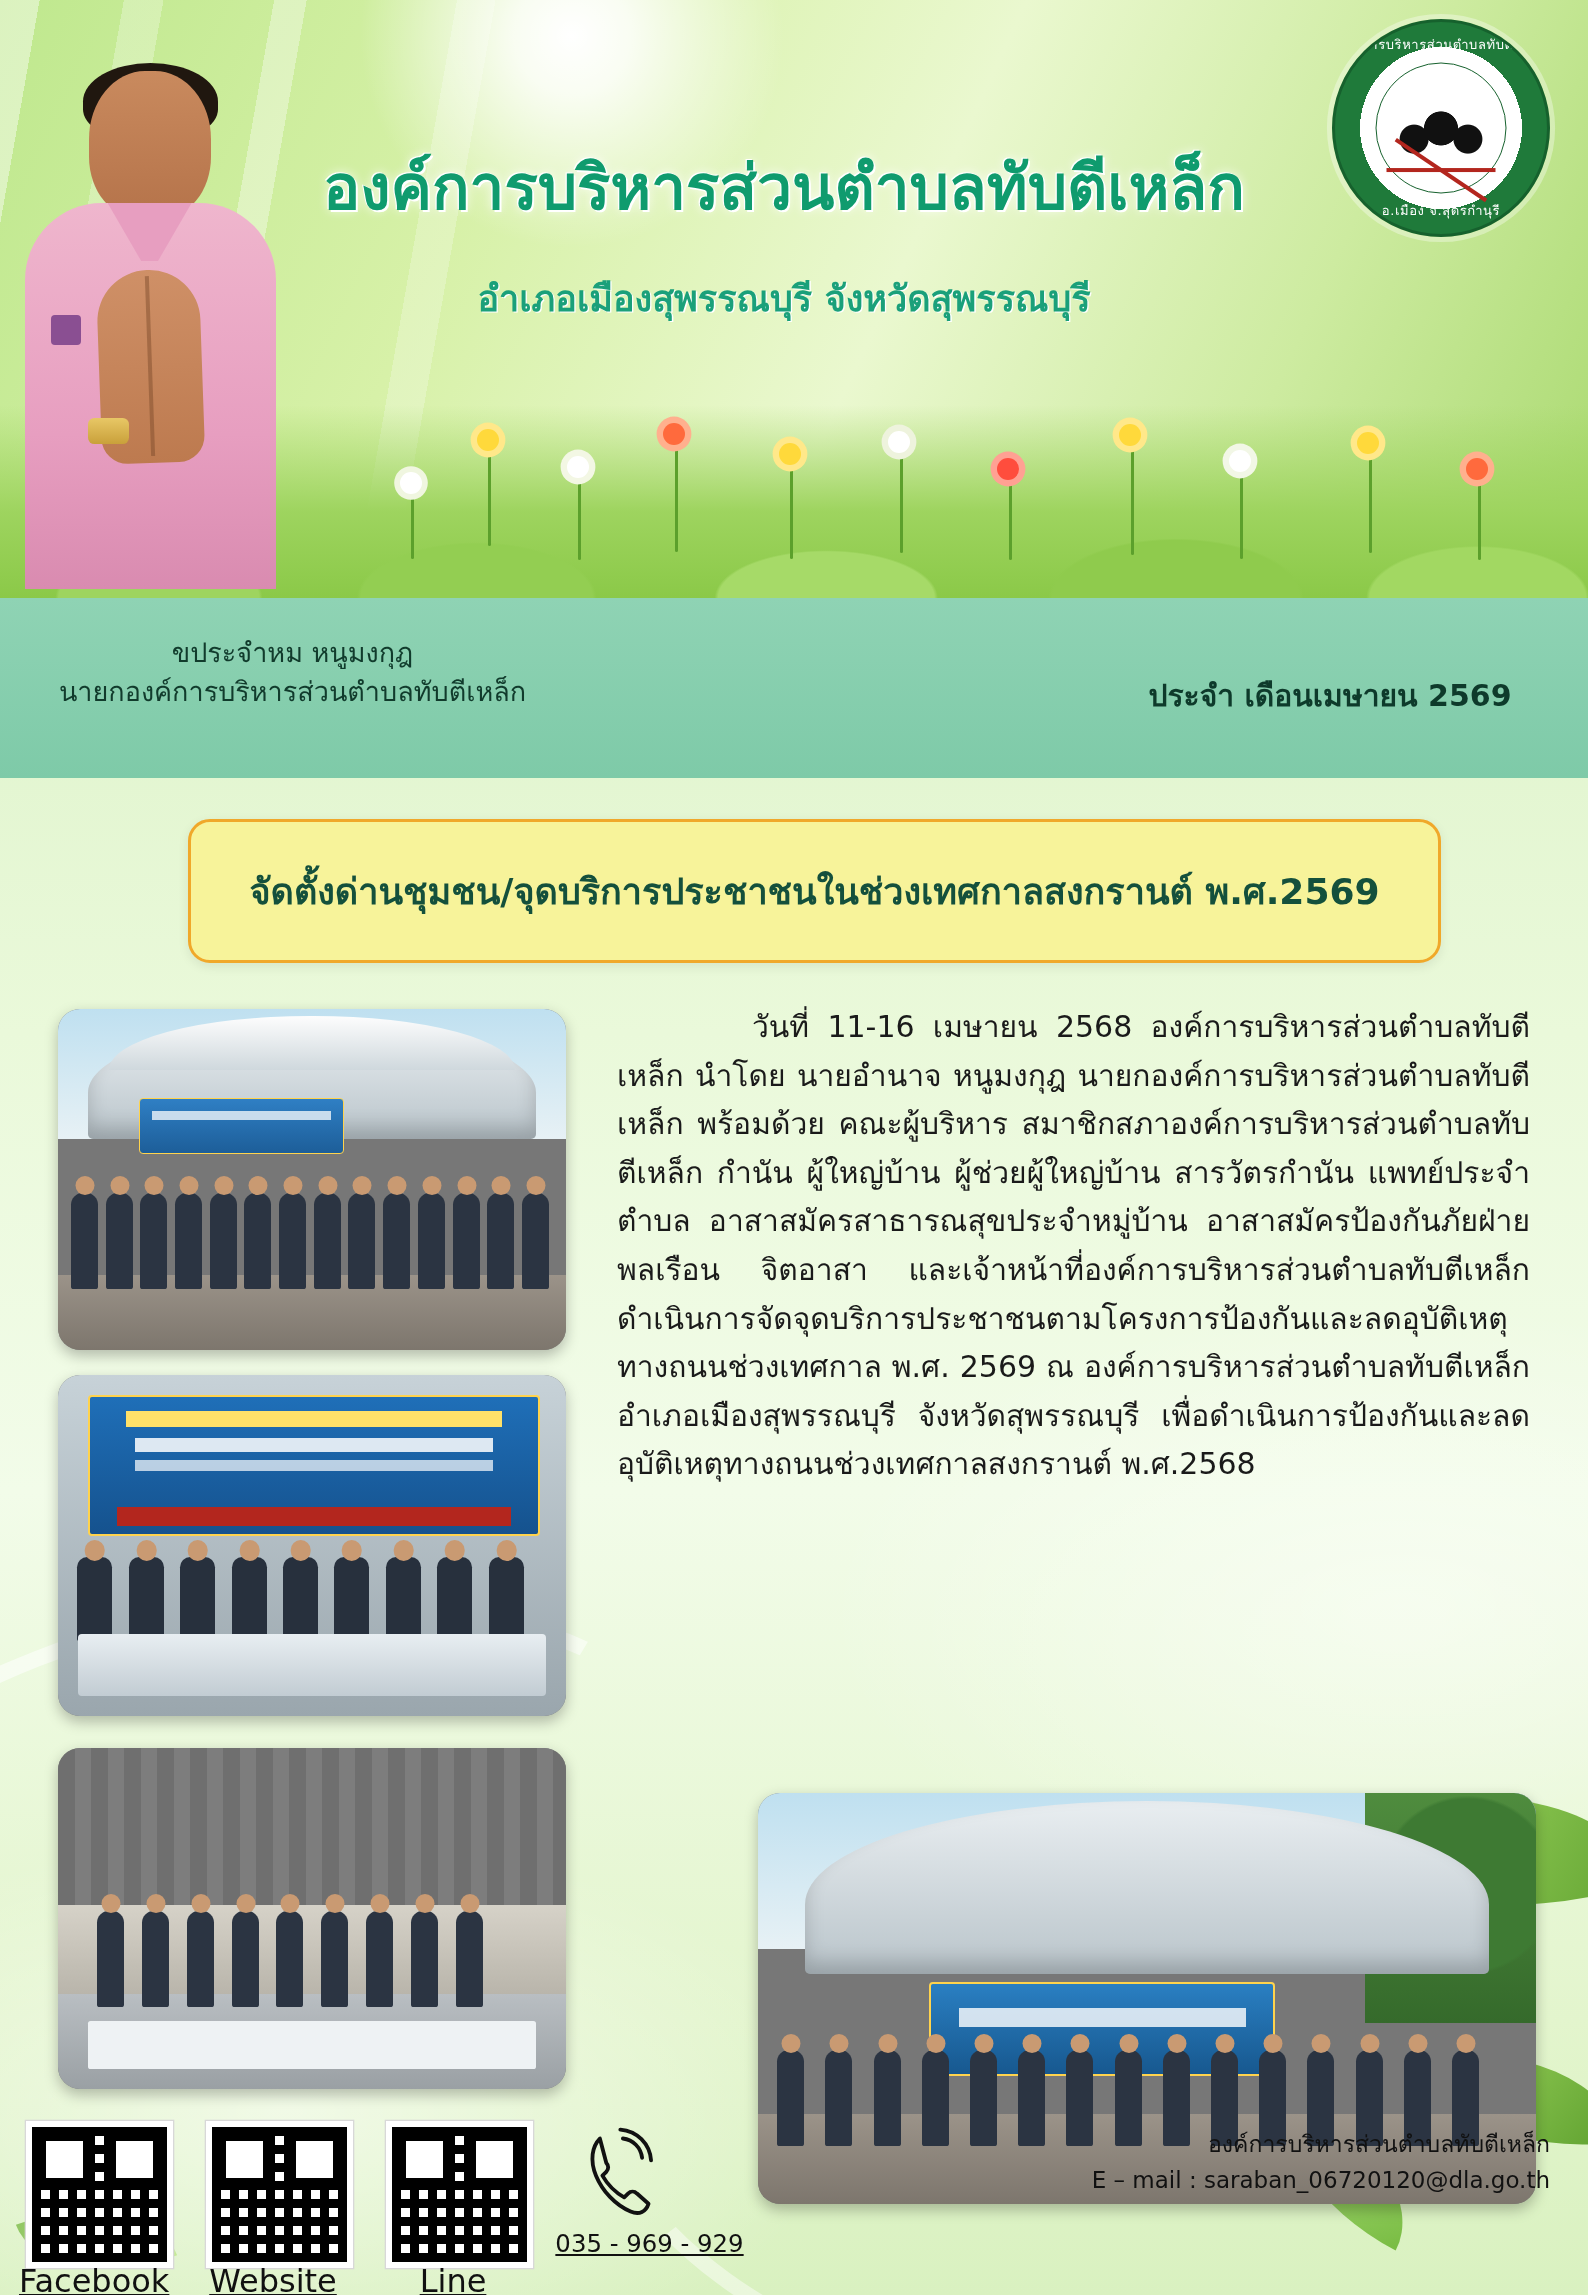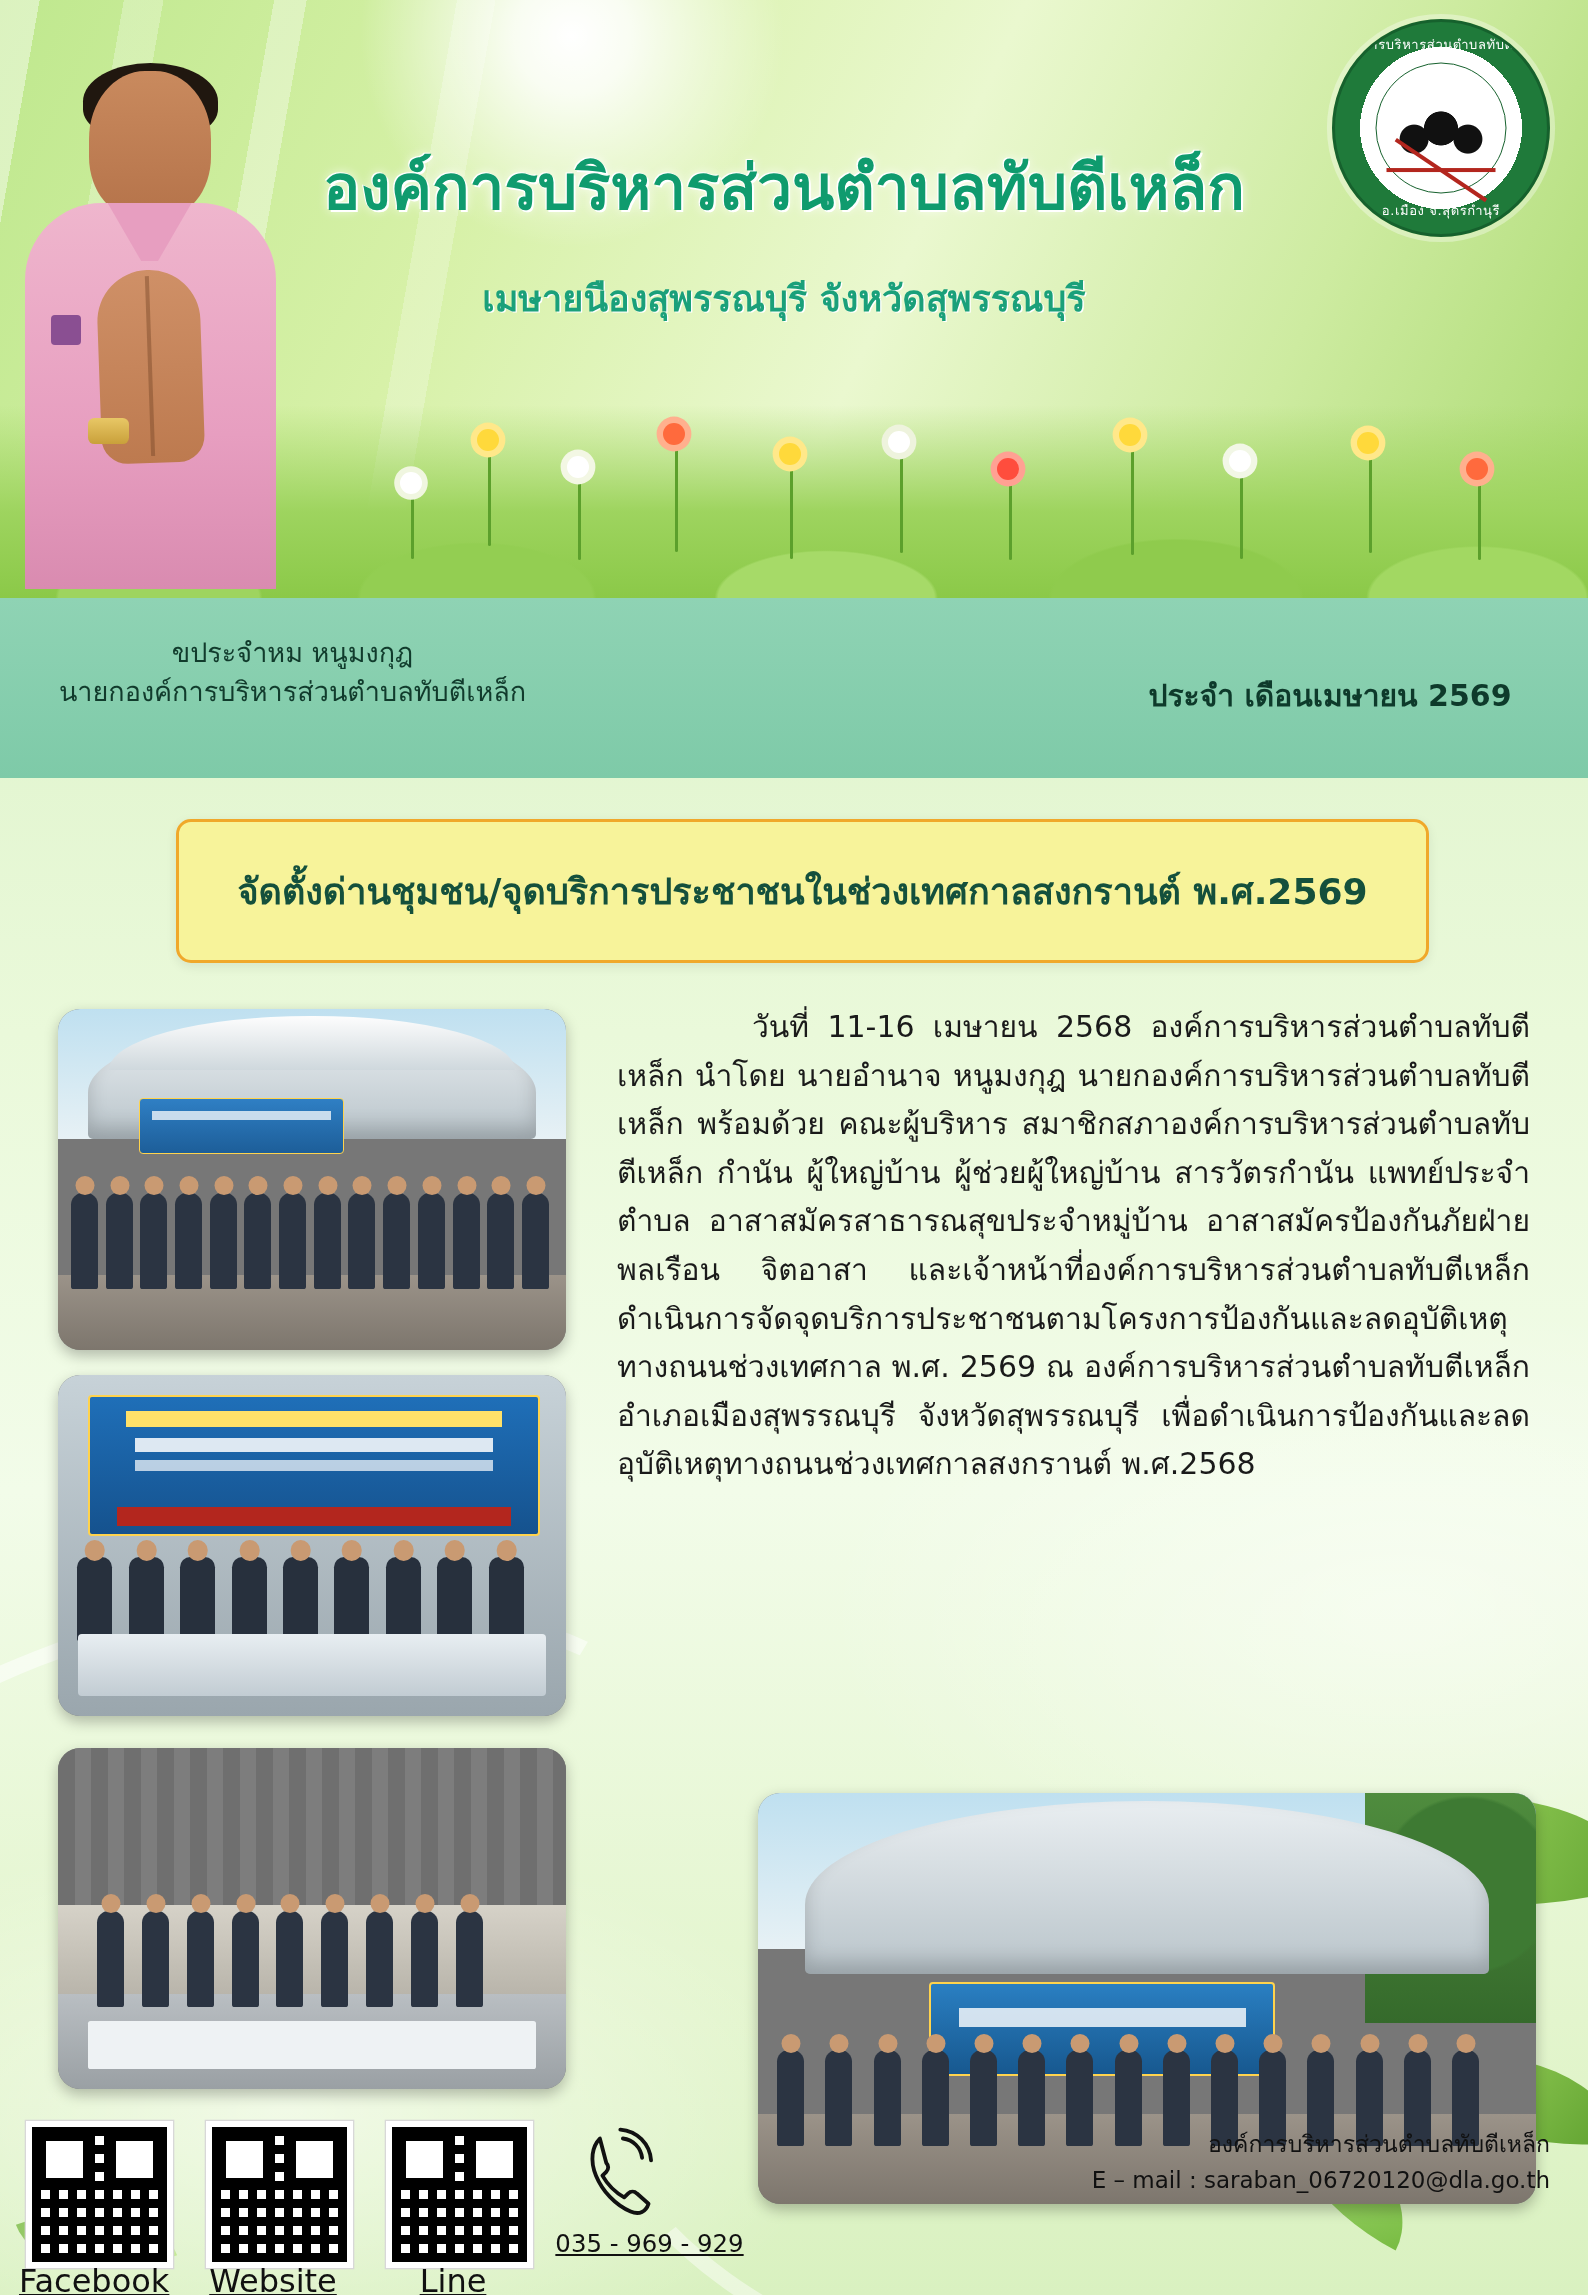--- a/index.html
+++ b/index.html
@@ -214,24 +214,24 @@
   .newsbox .th { font-size: 40px; color: #ffffff; text-shadow: 1.3px 1.3px 1.9px rgba(0,0,0,.2); }
   .newsbox .en { font-size: 37px; color: #ffffff; letter-spacing: 1.3px; margin-top: 7.7px;
                  font-family: "Liberation Sans", sans-serif; }
   .period {
     position: absolute; left: 1092px; top: 672px; width: 476px;
     text-align: center; color: #0e3a2b; font-size: 30px; font-weight: bold;
   }
 
   
   .headline {
-    position: absolute; left: 176px; top: 819px; width: 1247px; height: 138px;
+    position: absolute; left: 188px; top: 819px; width: 1247px; height: 138px;
     background: #f7f39a;
     border: 3.9px solid #f0a82a;
-    border-radius: 15px;
+    border-radius: 22px;
     display: flex; align-items: center; justify-content: center;
     box-shadow: 0 3.9px 10.3px rgba(0,0,0,.08);
   }
   .headline span {
     font-size: 36px; color: #14503c; font-weight: bold; text-align: center; padding: 0 26px;
   }
 
   
   .article {
     position: absolute; left: 617px; top: 1003px; width: 913px;
@@ -402,21 +402,21 @@
 
     <div class="seal">
       <div class="ring-text-top">องค์การบริหารส่วนตำบลทับตีเหล็ก</div>
       <div class="inner"></div>
       <div class="fig"></div>
       <div class="swords"></div>
       <div class="ring-text-bottom">อ.เมือง จ.สุตรกำนุรี</div>
     </div>
 
     <div class="banner-title">องค์การบริหารส่วนตำบลทับตีเหล็ก</div>
-    <div class="banner-sub">เมษายนืองสุพรรณบุรี จังหวัดสุพรรณบุรี</div>
+    <div class="banner-sub">อำเภอเมืองสุพรรณบุรี จังหวัดสุพรรณบุรี</div>
   </div>
 
   <div class="infobar"></div>
 
   <div class="person-name">
     <div>ขประจำหม  หนูมงกุฎ</div>
     <div>นายกองค์การบริหารส่วนตำบลทับตีเหล็ก</div>
   </div>
 
 

